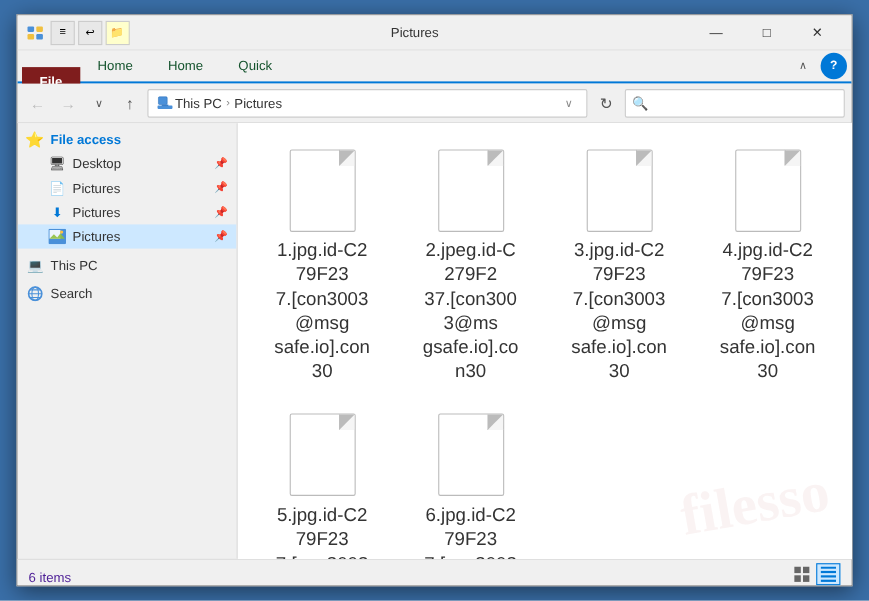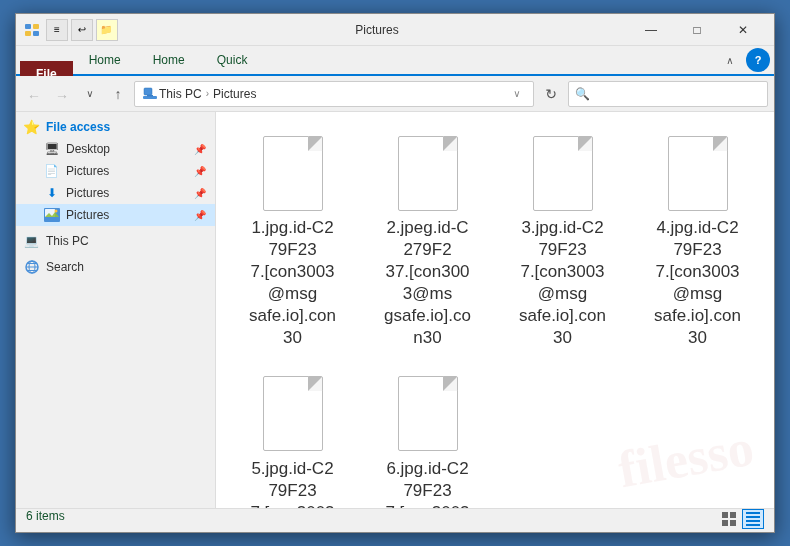--- a/index.html
+++ b/index.html
@@ -326,24 +326,24 @@
       line-height: 1.3;
       max-width: 90px;
       word-break: break-all;
     }
     
     .status-bar {
       height: 24px;
       background: #f0f0f0;
       border-top: 1px solid #ddd;
       display: flex;
-      align-items: flex-start;
+      align-items: flex-end;
       padding: 0 10px;
       font-size: 12px;
-      color: #14532d;
+      color: #4c1d95;
     }
     .status-right {
       margin-left: auto;
       display: flex;
       gap: 2px;
     }
     .view-btn {
       width: 22px;
       height: 20px;
       display: flex;

